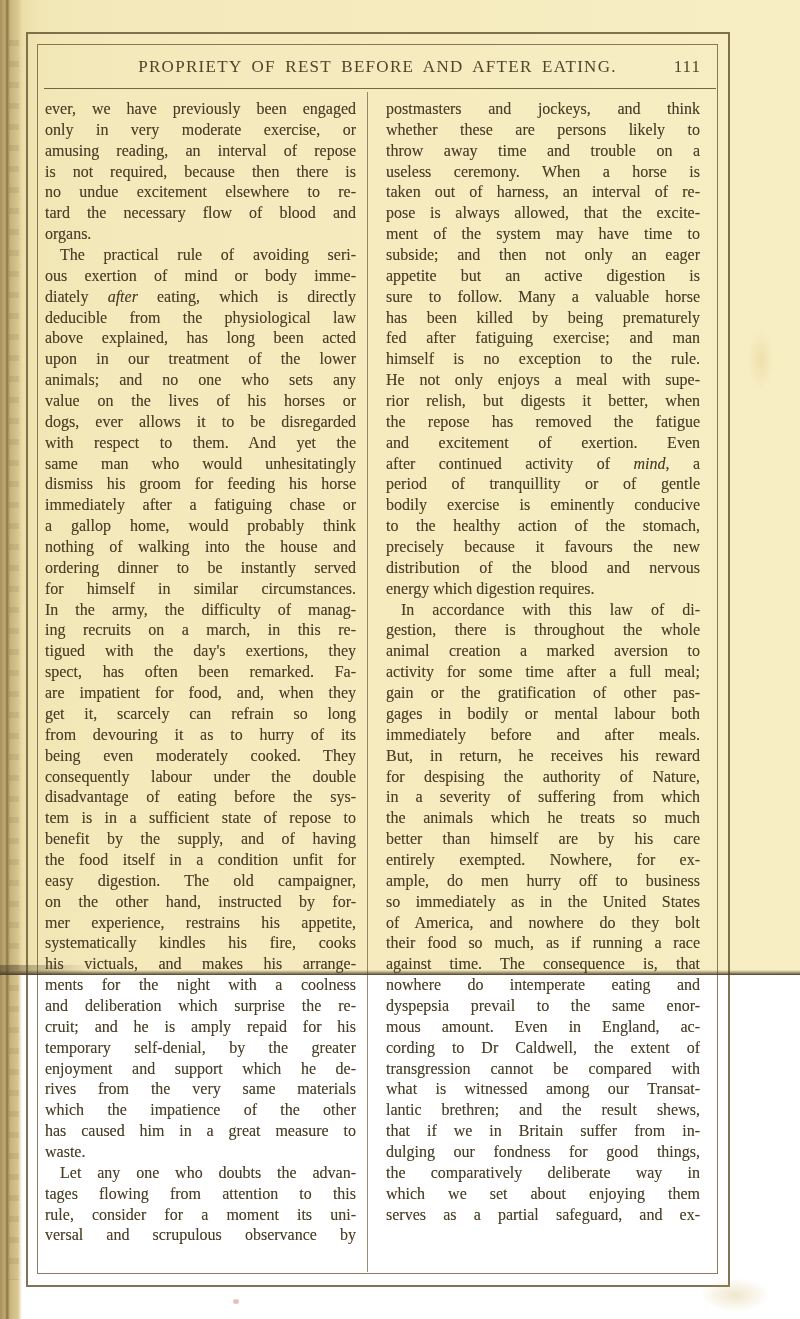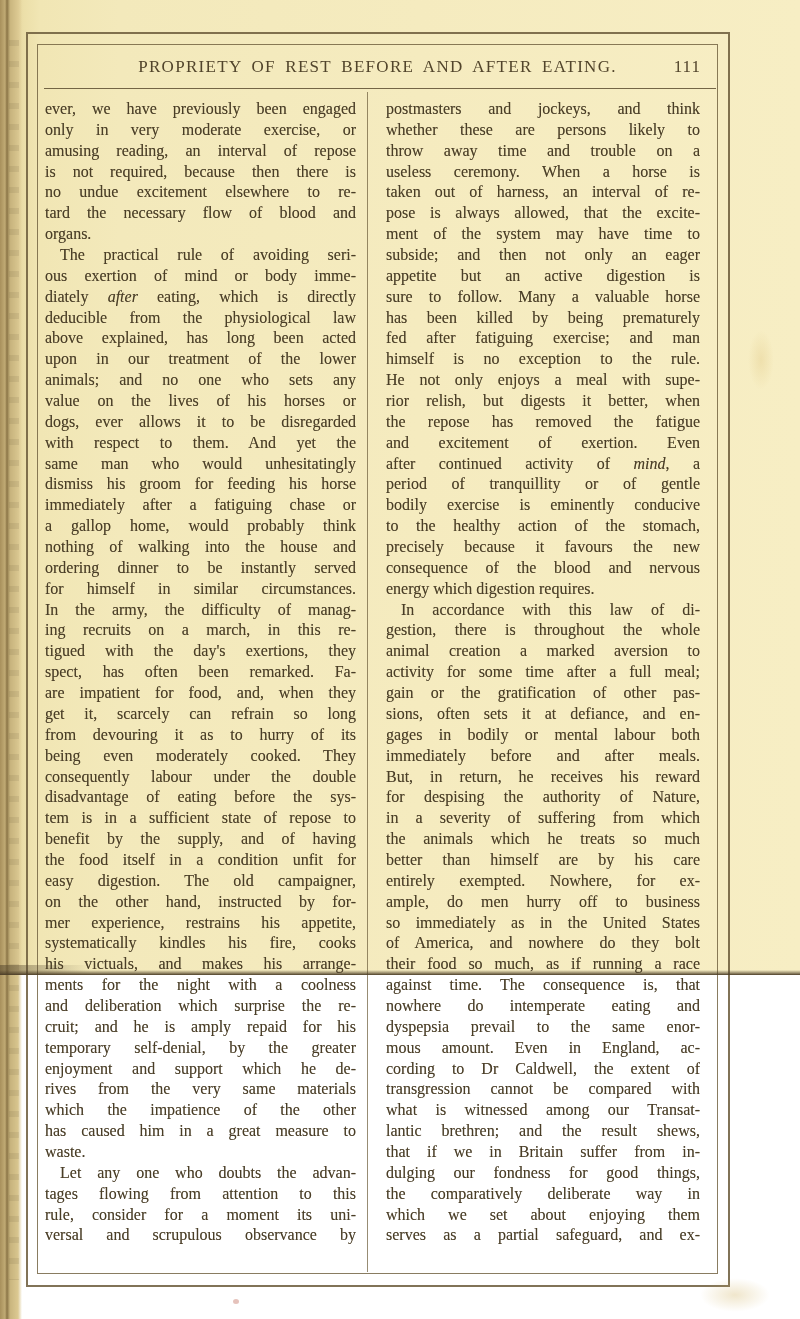--- a/index.html
+++ b/index.html
@@ -191,28 +191,27 @@
       <div class="tline">himself is no exception to the rule.</div>
       <div class="tline">He not only enjoys a meal with supe-</div>
       <div class="tline">rior relish, but digests it better, when</div>
       <div class="tline">the repose has removed the fatigue</div>
       <div class="tline">and excitement of exertion. Even</div>
       <div class="tline">after continued activity of <i>mind</i>, a</div>
       <div class="tline">period of tranquillity or of gentle</div>
       <div class="tline">bodily exercise is eminently conducive</div>
       <div class="tline">to the healthy action of the stomach,</div>
       <div class="tline">precisely because it favours the new</div>
-      <div class="tline">consequence of the blood and nervous</div>
+      <div class="tline">distribution of the blood and nervous</div>
       <div class="tline end">energy which digestion requires.</div>
       <div class="tline indent">In accordance with this law of di-</div>
       <div class="tline">gestion, there is throughout the whole</div>
       <div class="tline">animal creation a marked aversion to</div>
       <div class="tline">activity for some time after a full meal;</div>
       <div class="tline">gain or the gratification of other pas-</div>
-      <div class="tline">sions, often sets it at defiance, and en-</div>
       <div class="tline">gages in bodily or mental labour both</div>
       <div class="tline">immediately before and after meals.</div>
       <div class="tline">But, in return, he receives his reward</div>
       <div class="tline">for despising the authority of Nature,</div>
       <div class="tline">in a severity of suffering from which</div>
       <div class="tline">the animals which he treats so much</div>
       <div class="tline">better than himself are by his care</div>
       <div class="tline">entirely exempted. Nowhere, for ex-</div>
       <div class="tline">ample, do men hurry off to business</div>
       <div class="tline">so immediately as in the United States</div>

